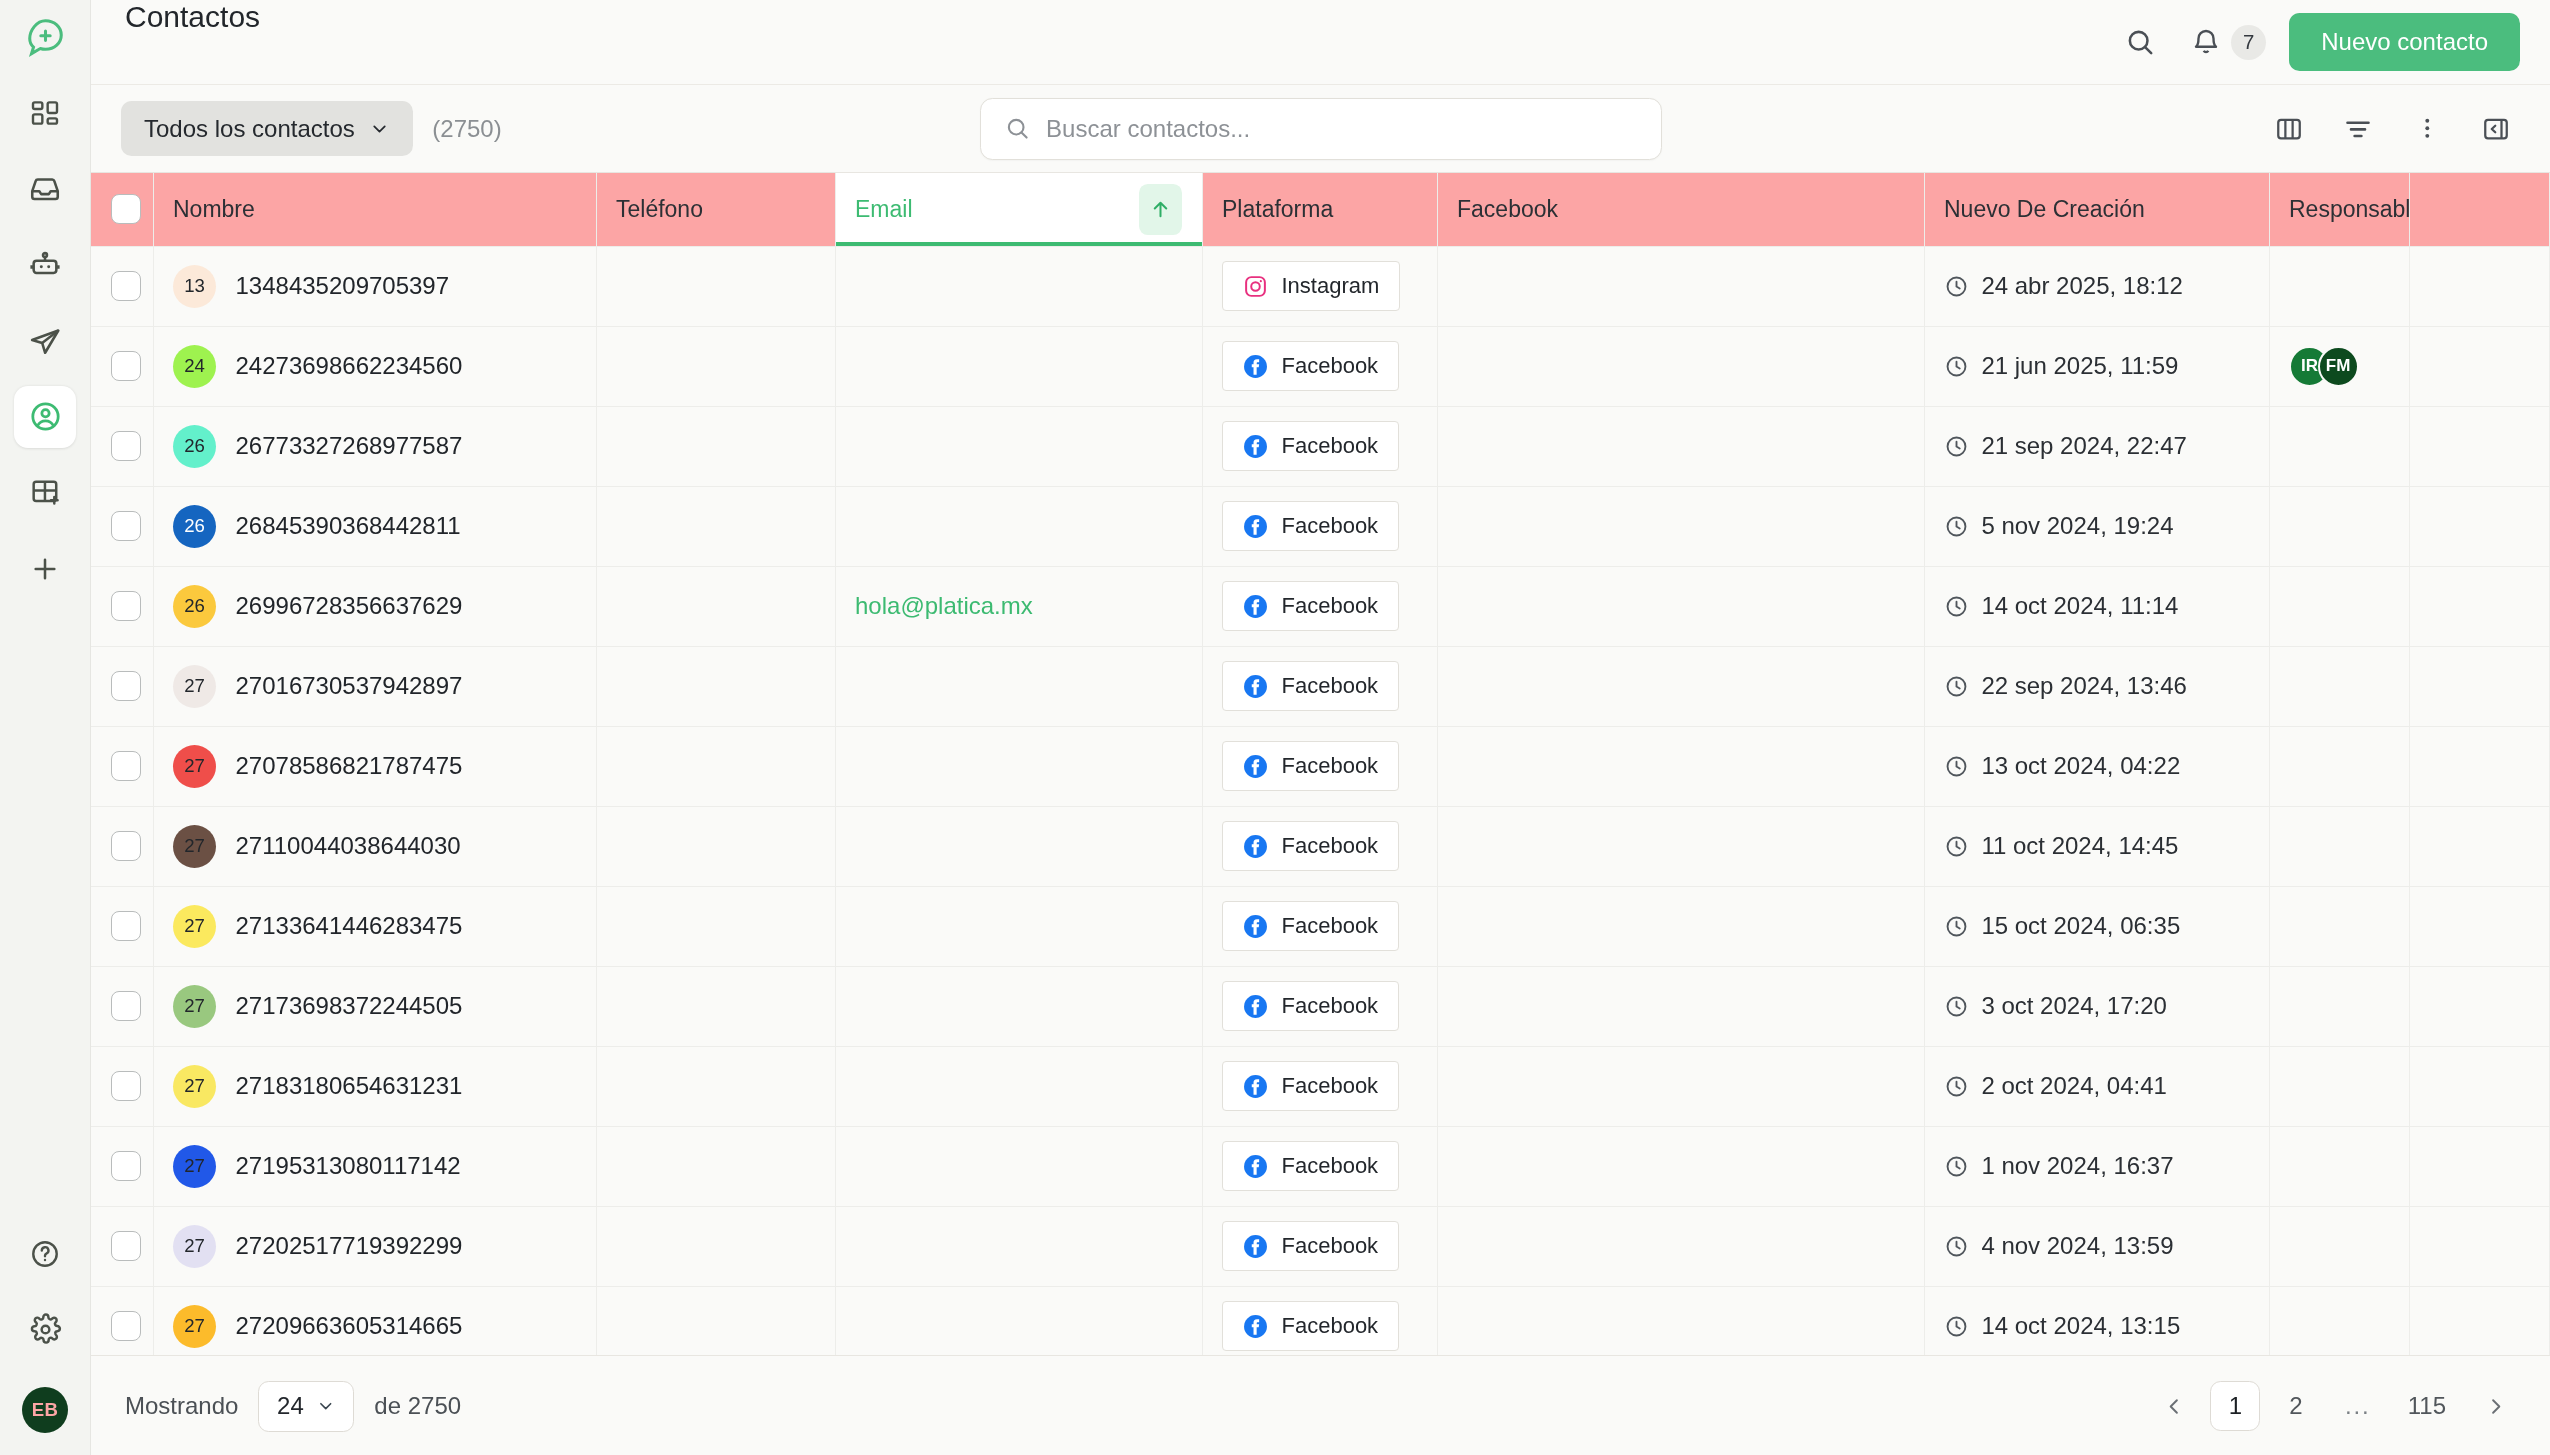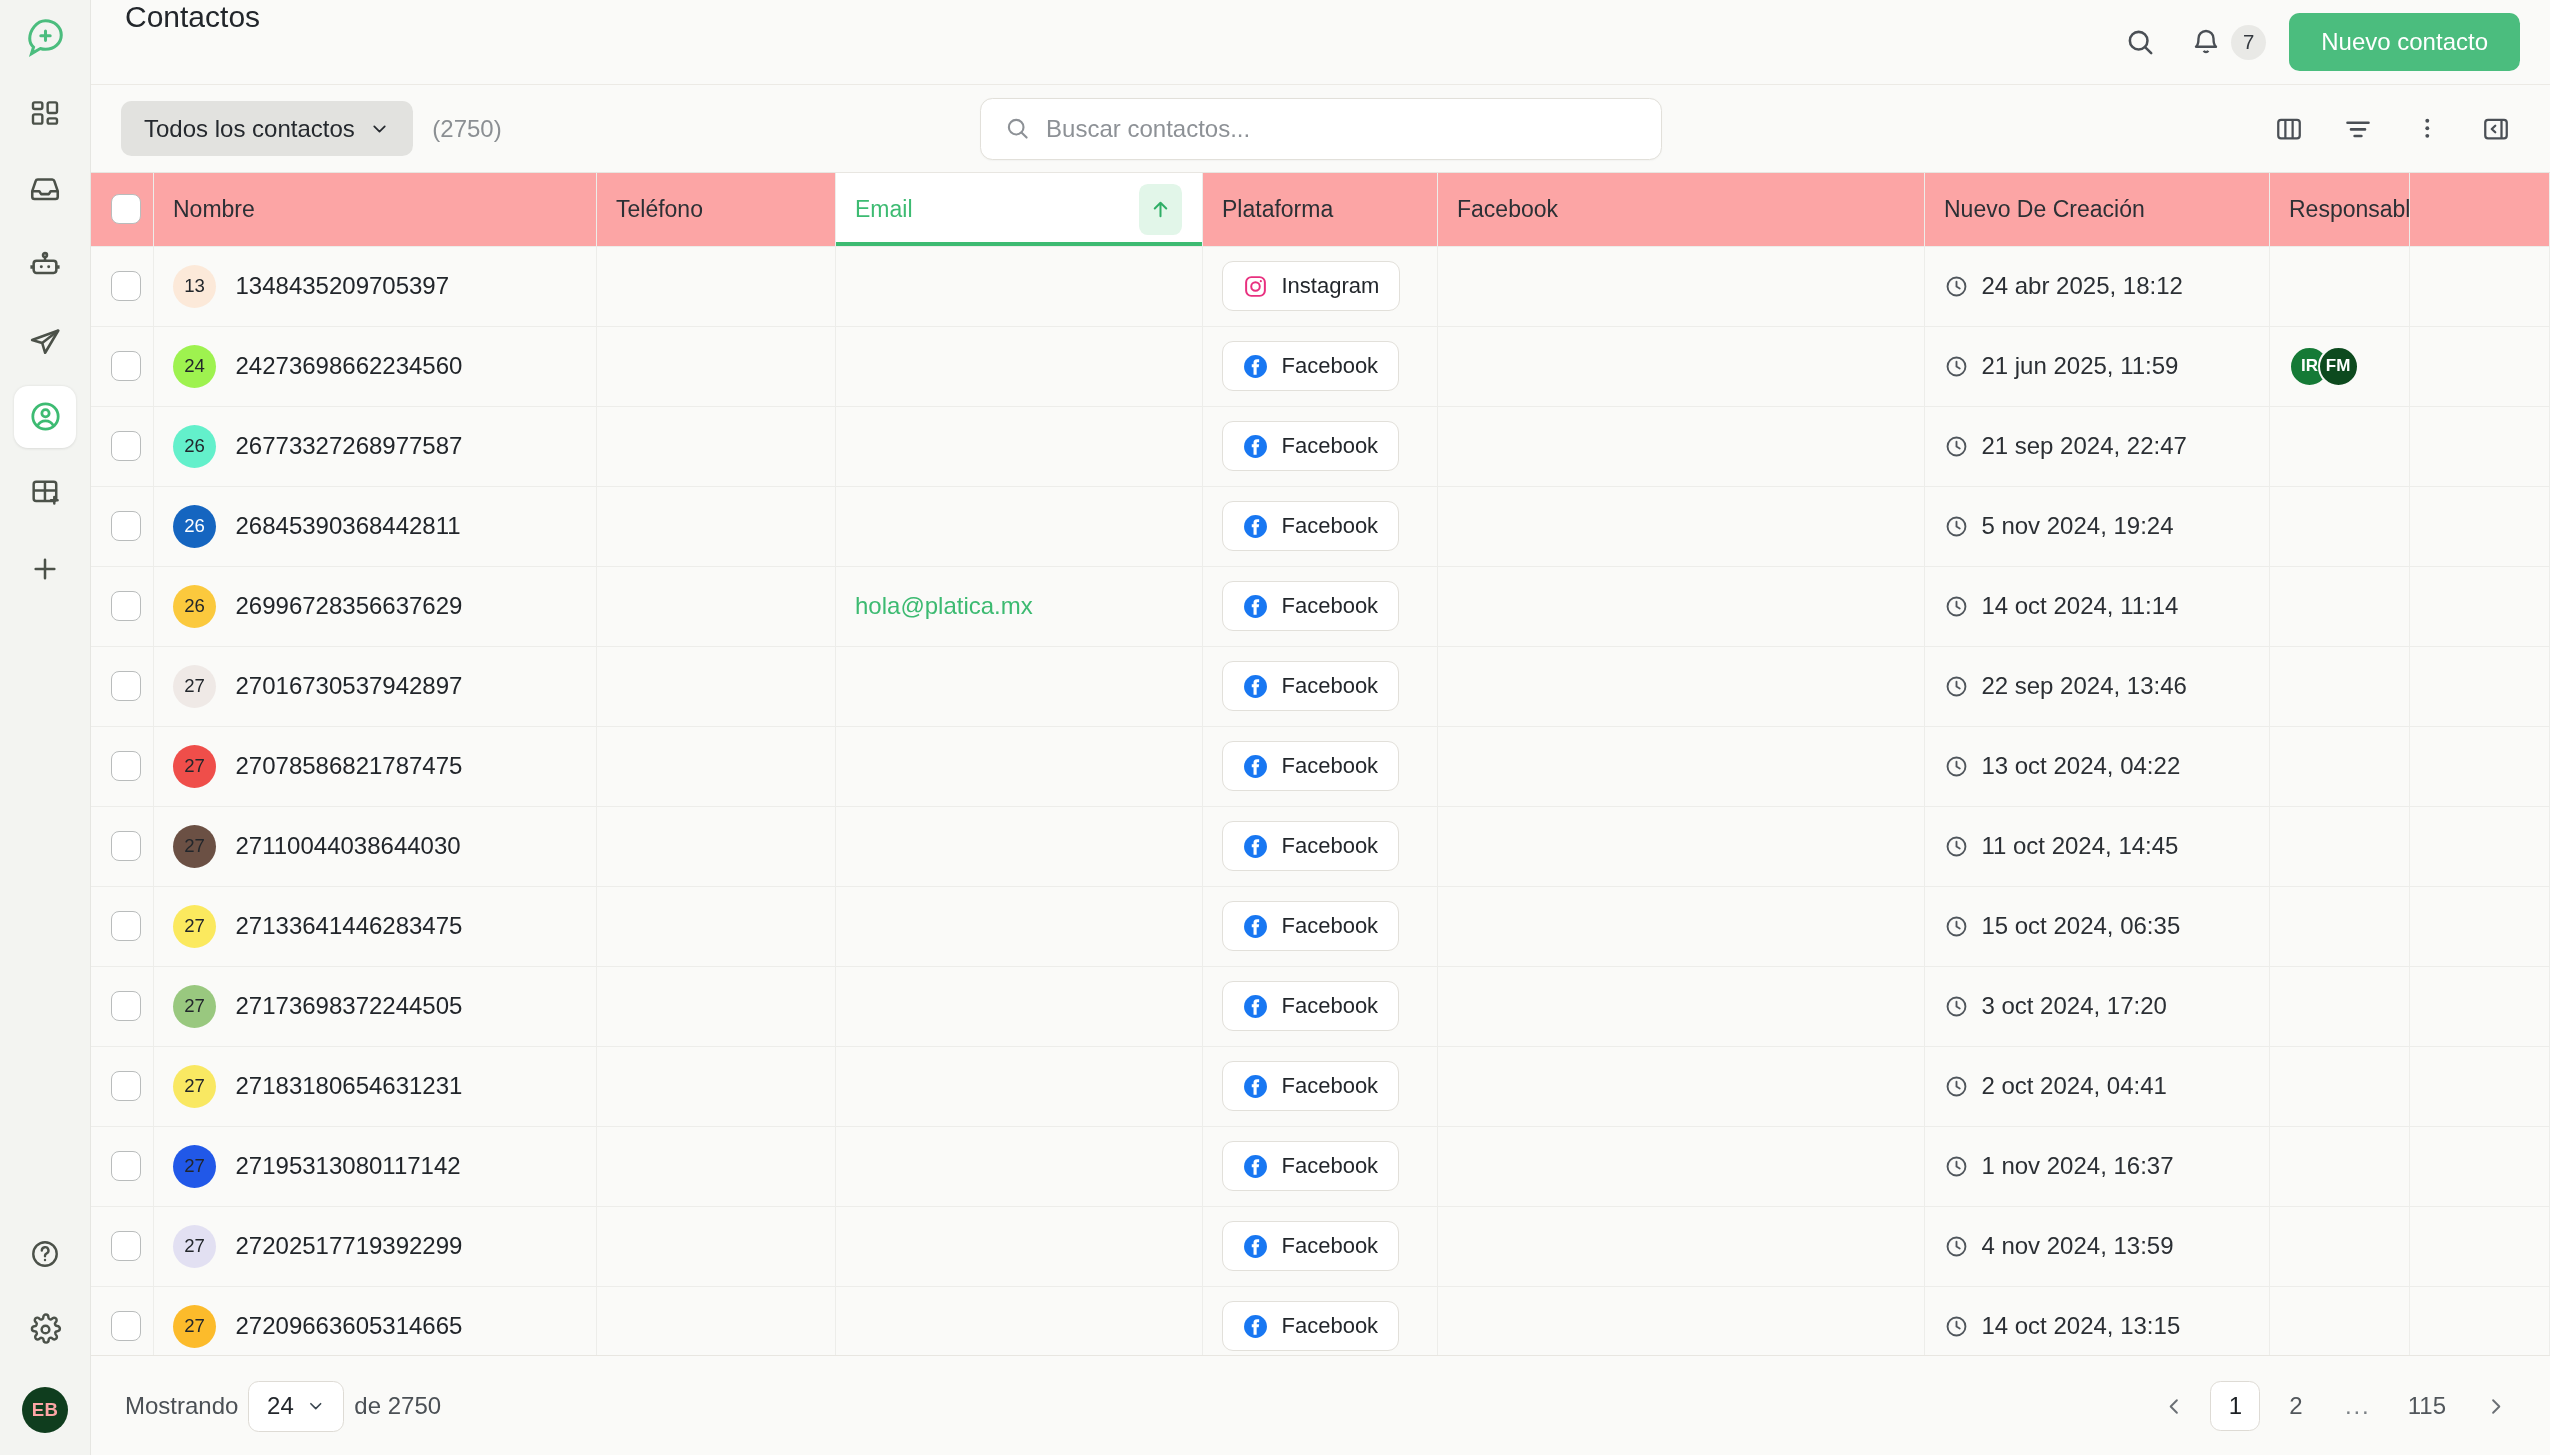--- a/index.html
+++ b/index.html
@@ -129,42 +129,42 @@
   .name-cell { display: flex; align-items: center; gap: 19.5px; }
   .avatar-num {
     width: 43px; height: 43px; border-radius: 50%; flex: 0 0 43px;
     display: flex; align-items: center; justify-content: center;
     font-size: 18.6px; color: #20242a;
   }
   .email-link { color: #3cba71; }
   .platform-badge {
     display: inline-flex; align-items: center; gap: 14px;
     height: 50px; padding: 0 19.5px;
-    border: 0.9px solid #e2e0da; border-radius: 11px; background: #fff;
+    border: 0.9px solid #e2e0da; border-radius: 4px; background: #fff;
     font-size: 22px; color: #23272c; cursor: pointer;
   }
   .date-cell { display: flex; align-items: center; gap: 12.4px; color: #2b2f34; }
   .resp-stack { display: flex; align-items: center; }
   .resp-av {
     width: 41px; height: 41px; border-radius: 50%;
     display: flex; align-items: center; justify-content: center;
     color: #fff; font-size: 17px; font-weight: bold;
     border: 2.7px solid #fafaf8;
   }
   .resp-av + .resp-av { margin-left: -12.4px; }
 
   
   .footer {
     height: 101px; flex: 0 0 101px;
     display: flex; align-items: center;
     padding: 0 30px 0 34px;
     background: #fafaf8;
     border-top: 0.9px solid #e8e6e1;
   }
-  .footer-left { display: flex; align-items: center; gap: 10px; font-size: 24px; color: #4b5055; }
+  .footer-left { display: flex; align-items: center; gap: 20px; font-size: 24px; color: #4b5055; }
   .pg-select {
     display: flex; align-items: center; gap: 12.4px;
     height: 51px; padding: 0 17.7px;
     background: #fff; border: 0.9px solid #dedbd5; border-radius: 10.6px;
     font-size: 24px; color: #23272c; cursor: pointer;
   }
   .footer-right { margin-left: auto; display: flex; align-items: center; gap: 10.6px; }
   .pg-btn {
     min-width: 50px; height: 50px; padding: 0 12.4px;
     display: flex; align-items: center; justify-content: center;

